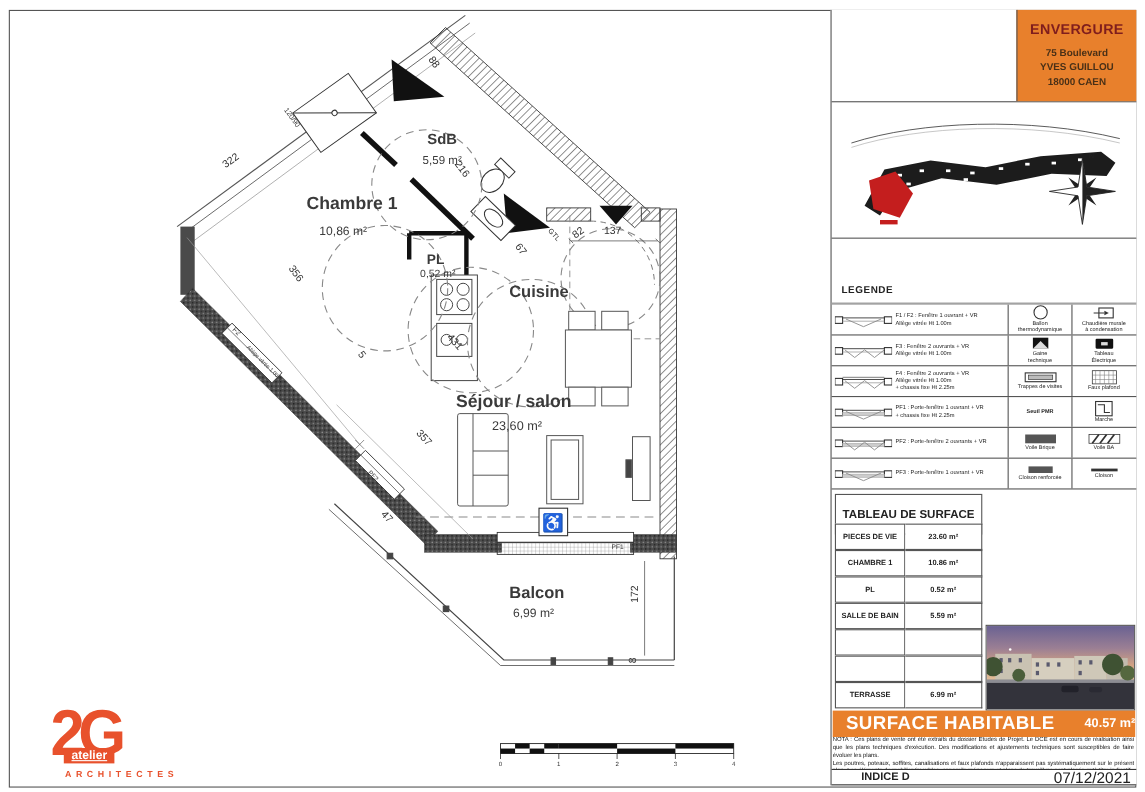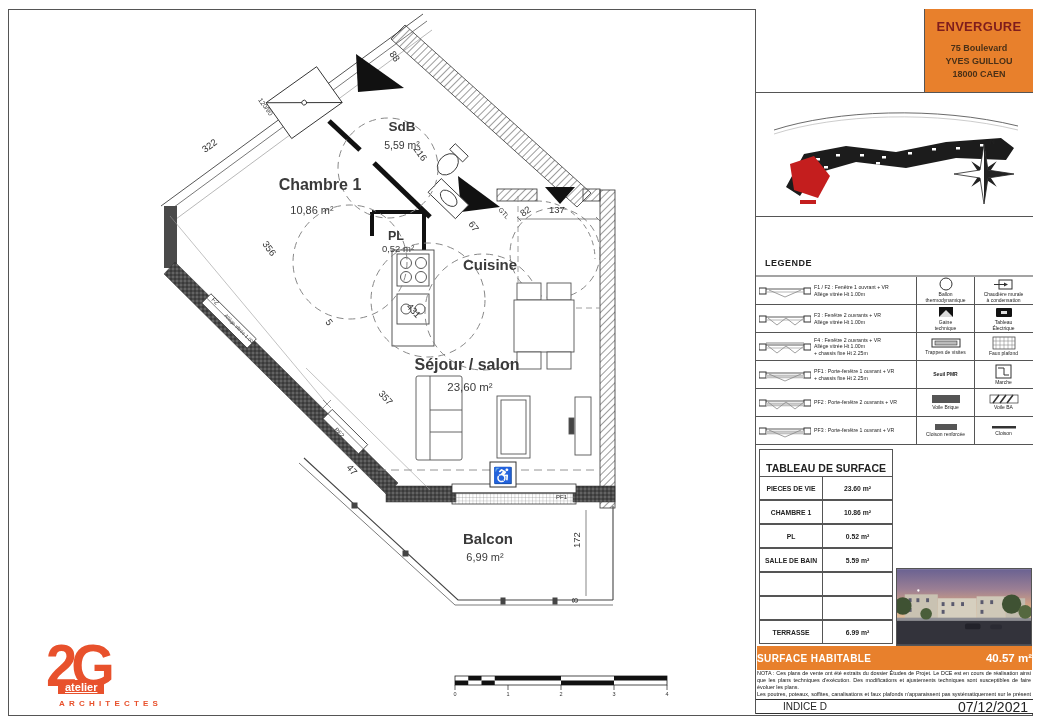--- a/index.html
+++ b/index.html
@@ -30,27 +30,27 @@
   .tb-surf-h{position:absolute;left:3px;top:440px;width:134px;height:37px;border:1px solid #555;box-sizing:border-box;
              display:flex;align-items:center;justify-content:center;font-weight:bold;font-size:10.5px;}
   .sr{position:absolute;left:3px;width:134px;height:24px;display:flex;}
   .sr div{border:1px solid #555;box-sizing:border-box;display:flex;align-items:center;justify-content:center;
           font-weight:bold;font-size:6.8px;background:#fff;}
   .sr .sl{width:64px;}
   .sr .sv{width:70px;border-left:none;}
   .tb-photo{position:absolute;left:140px;top:559px;width:136px;height:78px;border:1px solid #555;box-sizing:border-box;}
   .tb-total{position:absolute;left:1px;top:637px;width:275px;height:24px;background:#E8802C;
             display:flex;align-items:center;}
-  .tb-total .tl{color:#fff;font-weight:bold;font-size:10px;letter-spacing:.4px;margin-left:0;}
+  .tb-total .tl{color:#fff;font-weight:bold;font-size:17px;letter-spacing:.4px;margin-left:12px;}
   .tb-total .tv{color:#fff;font-weight:bold;font-size:11.5px;margin-left:auto;}
   .tb-nota{position:absolute;left:1px;top:661px;width:274px;height:29px;font-size:5.4px;line-height:1.3;
            color:#111;text-align:justify;overflow:hidden;}
   .tb-indice{position:absolute;left:0;top:690px;width:277px;height:15px;border-top:1px solid #333;border-bottom:1px solid #333;
              box-sizing:border-box;display:flex;align-items:center;justify-content:space-between;padding:0 5px;}
-  .tb-indice .ii{font-weight:normal;font-size:10px;padding-left:22px;}
+  .tb-indice .ii{font-weight:bold;font-size:10px;padding-left:22px;}
   .tb-indice .id{font-size:14px;}
 
   
   .logo{position:absolute;left:46px;top:642px;width:130px;height:78px;z-index:3;}
   .logo-2g{font-weight:bold;font-size:56px;line-height:.85;letter-spacing:-6px;color:#E8512C;transform:scaleY(1.05);}
   .logo-atelier{position:absolute;left:12px;top:38px;background:#E8512C;color:#fff;font-weight:bold;font-size:11px;padding:1px 7px;text-decoration:underline;}
   .logo-arch{position:absolute;left:13px;top:57px;color:#E8512C;font-size:8px;font-weight:bold;letter-spacing:4.2px;}
 </style>
 </head>
 <body>

